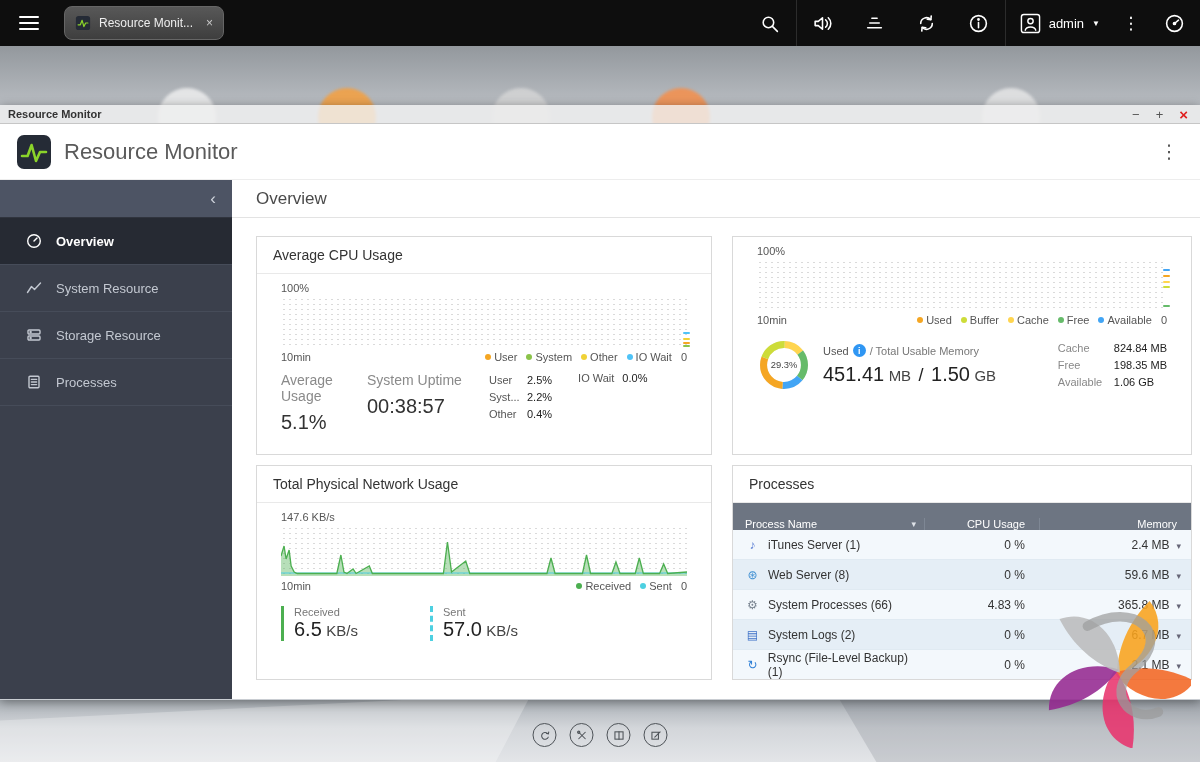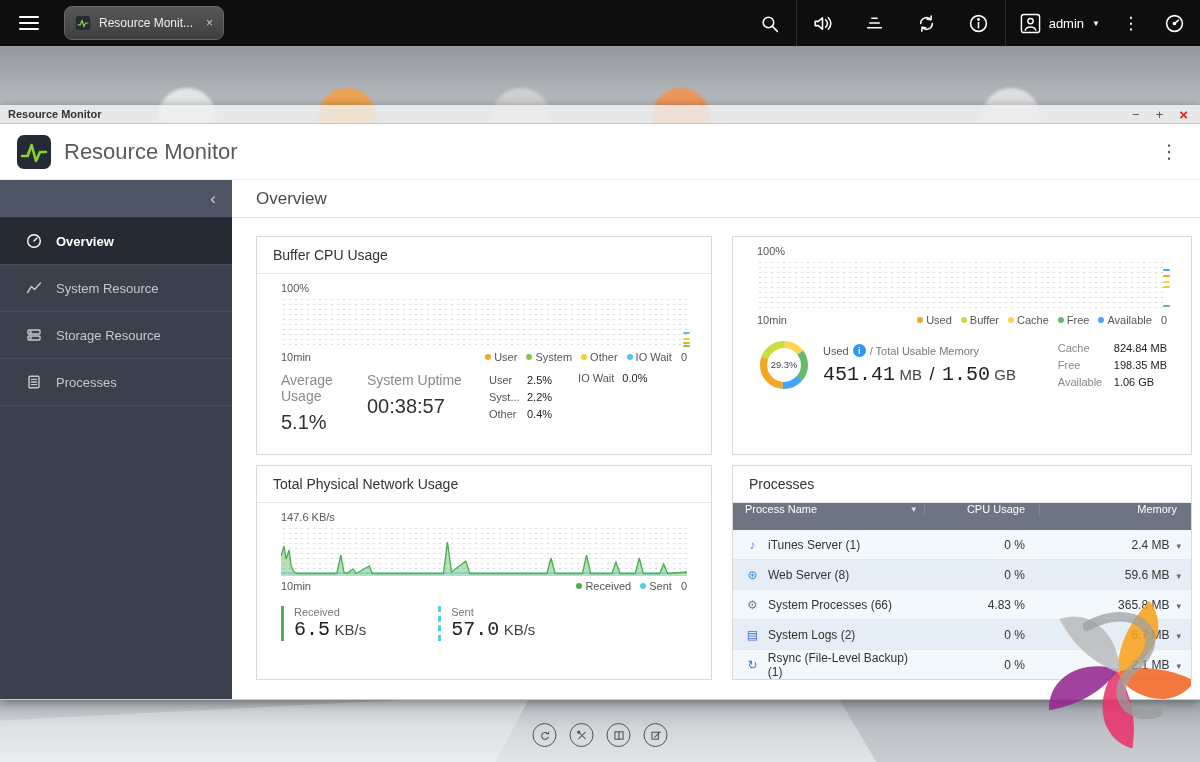--- a/index.html
+++ b/index.html
@@ -78,34 +78,34 @@
   .iowait .ml { color:#555; margin-right:8px; } .iowait .mv { color:#222; }
 
   
   .membot { display:flex; align-items:center; margin:12px 24px 0 24px; }
   .donut { width:54px; height:54px; flex:none; }
   .memtext { margin-left:12px; }
   .memline1 { font-size:11px; color:#777; display:flex; align-items:center; gap:4px; }
   .memline1 .used-w { color:#555; }
   .info-i { width:13px; height:13px; border-radius:50%; background:#2f96f3; color:#fff; font-size:9px; font-weight:bold; display:inline-flex; align-items:center; justify-content:center; font-style:normal; cursor:pointer; }
   .memline2 { margin-top:6px; color:#222; }
-  .bignum { font-size:20px;font-family:Liberation Mono, monospace; } .smunit { font-size:15px; color:#444; } .slash { font-size:18px; margin:0 3px; }
+  .bignum { font-size:20px; } .smunit { font-size:15px; color:#444; } .slash { font-size:18px; margin:0 3px; }
   .memstats { margin-left:auto; font-size:11px; line-height:17px; }
   .memstats .ml { display:inline-block; width:56px; color:#888; }
   .memstats .mv { color:#222; }
 
   
   .netstats { display:flex; margin:14px 24px 0 24px; gap:72px; }
   .nsblock { padding-left:10px; border-left:3px solid var(--c-received); }
   .nsblock.sent { border-left:3px dashed var(--c-sent); }
   .nslabel { font-size:11px; color:#777; }
   .nsval { color:#222; }
 
   
-  .pt-head { display:flex; height:27px; background:#6d7582; color:#fff; font-size:11px; align-items:flex-start; }
+  .pt-head { display:flex; height:27px; background:#6d7582; color:#fff; font-size:11px; align-items:flex-end; }
   .pt-head .c1 { flex:1; display:flex; align-items:center; padding-left:12px; }
   .pt-head .sortc { margin-left:auto; margin-right:8px; font-size:9px; color:#dfe3e8; cursor:pointer; }
   .pt-head .c2 { width:115px; display:flex; align-items:center; justify-content:flex-end; padding-right:14px; border-left:1px solid #7e8794; cursor:pointer; }
   .pt-head .c3 { width:152px; display:flex; align-items:center; justify-content:flex-end; padding-right:14px; border-left:1px solid #7e8794; cursor:pointer; }
   .prow { display:flex; height:30px; align-items:center; font-size:12px; color:#333; background:#f3f8fc; border-bottom:1px solid #e0eaf2; }
   .prow.alt { background:#e5eef6; }
   .pc.c1 { flex:1; display:flex; align-items:center; gap:8px; padding-left:12px; }
   .pc.c2 { width:115px; text-align:right; padding-right:14px; }
   .pc.c3 { width:152px; text-align:right; padding-right:10px; }
   .picon { font-style:normal; font-size:12px; width:15px; text-align:center; }
@@ -262,21 +262,21 @@
         <span>Processes</span>
       </div>
     </div>
 
     <div class="main">
       <div class="ptitle">Overview</div>
 
       <div class="grid">
 
         <div class="panel">
-          <div class="phead">Buffer CPU Usage</div>
+          <div class="phead">Average CPU Usage</div>
           <div class="cwrap">
             <div class="ymax">100%</div>
             <div class="cbox">
                 <i class="edge-mark" style="top: 70%; background: rgb(79, 195, 247);"></i>
                 <i class="edge-mark" style="top: 82%; background: rgb(240, 210, 55);"></i>
                 <i class="edge-mark" style="top: 90%; background: rgb(245, 166, 35);"></i>
                 <i class="edge-mark" style="top: 96%; background: rgb(139, 195, 74);"></i>
               </div>
             <div class="cfoot">
               <span>10min</span>

